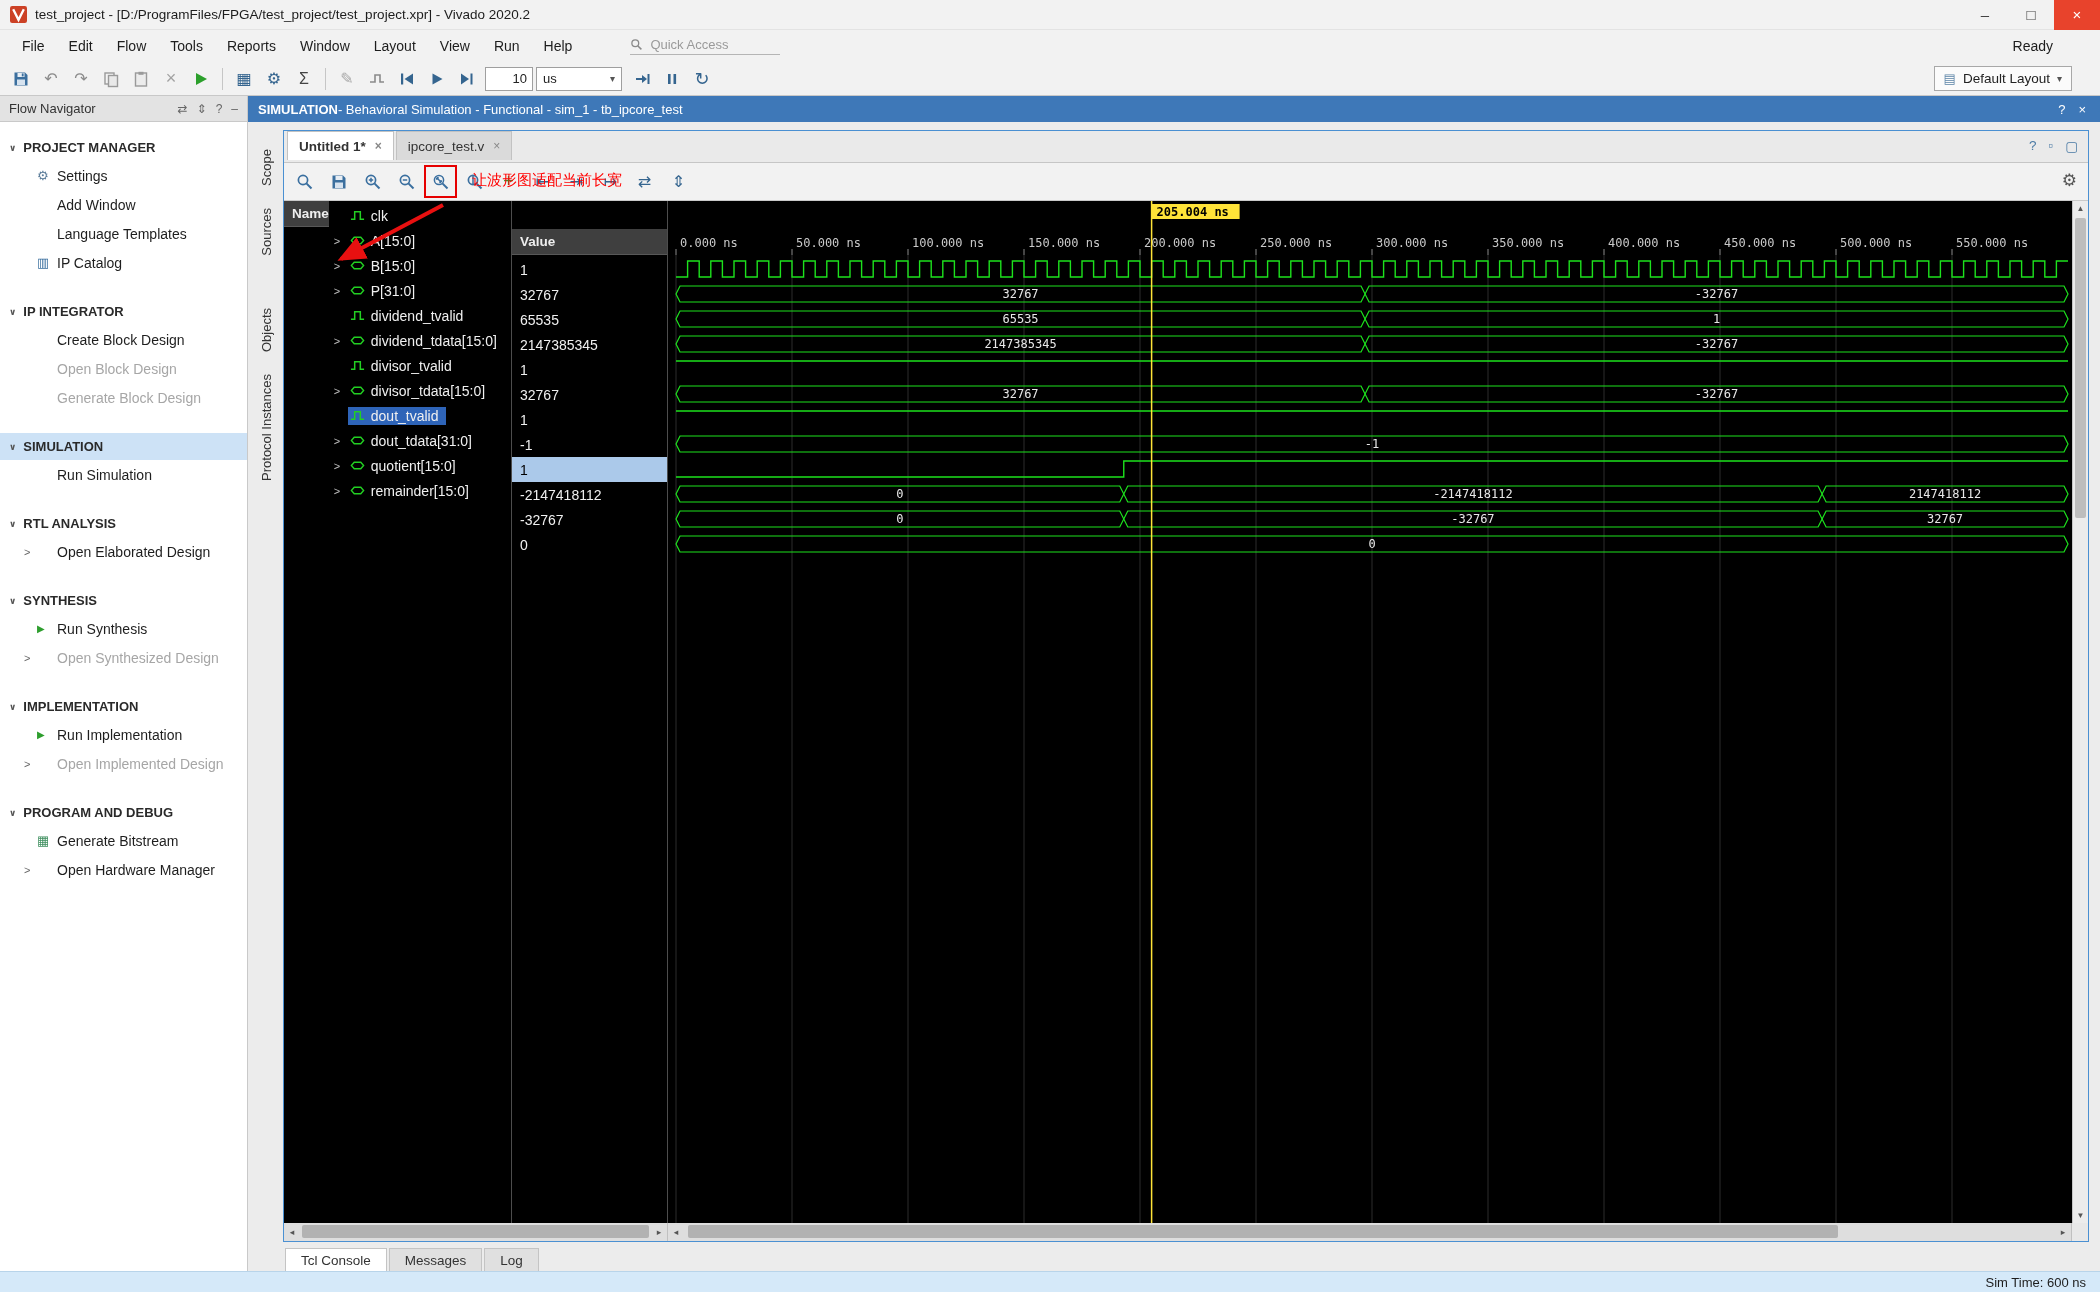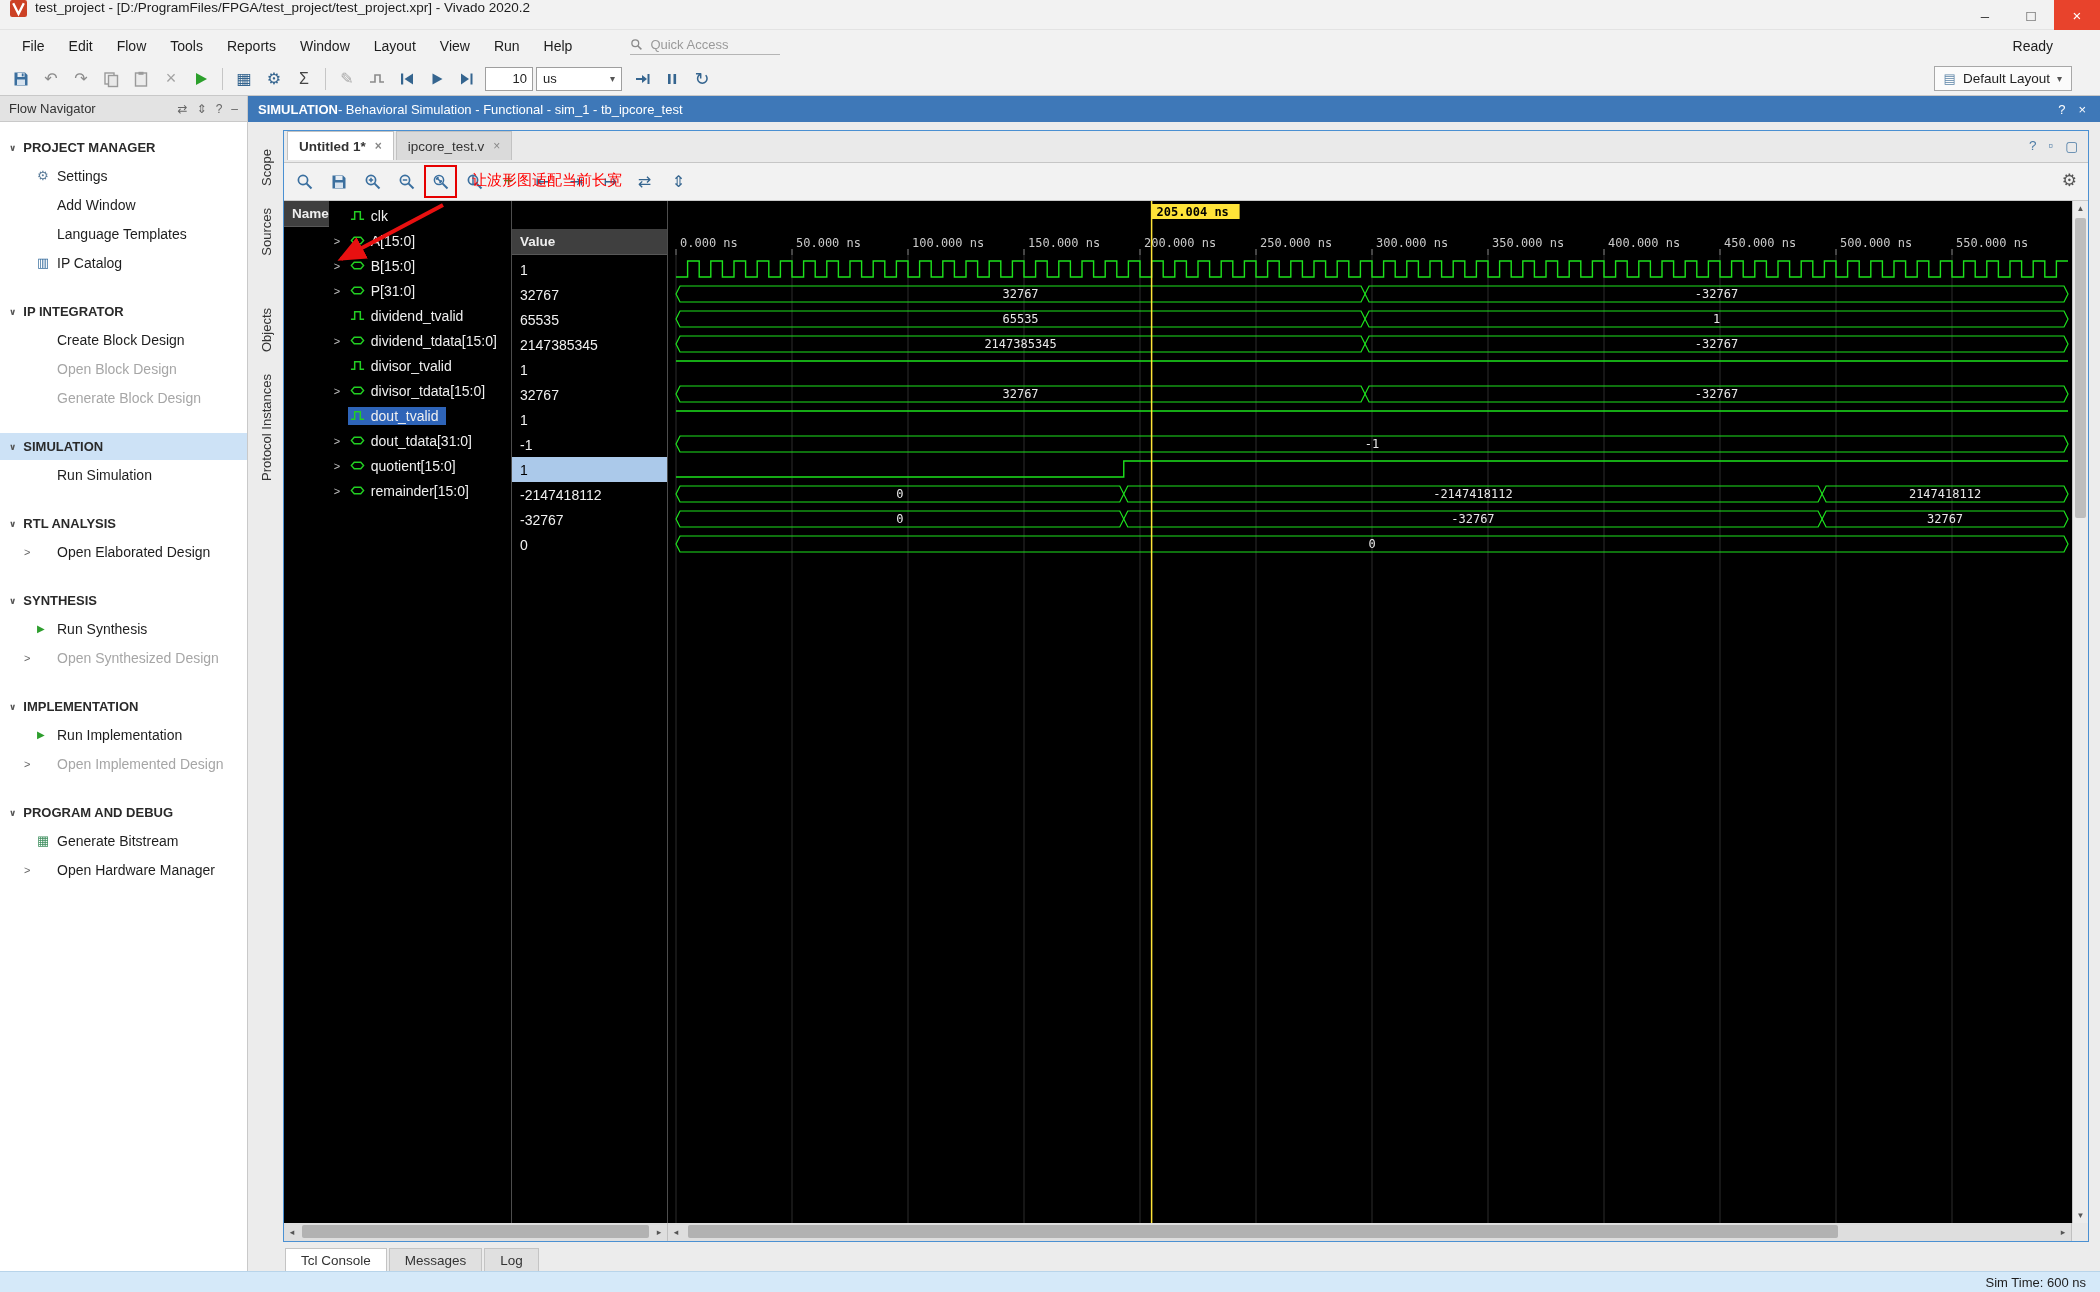--- a/index.html
+++ b/index.html
@@ -1,19 +1,19 @@
 <!DOCTYPE html>
 <html><head>
 <meta charset="utf-8">
 <style>
 *{margin:0;padding:0;box-sizing:border-box}
 html,body{width:2100px;height:1292px;overflow:hidden;font-family:"Liberation Sans","DejaVu Sans",sans-serif;background:#ececec}
 #app{position:relative;width:2100px;height:1292px}
 
-.titlebar{position:absolute;left:0;top:0;width:2100px;height:30px;background:#f2f2f2;border-bottom:1px solid #e3e3e3;display:flex;align-items:flex-start}
+.titlebar{position:absolute;left:0;top:0;width:2100px;height:30px;background:#f2f2f2;border-bottom:1px solid #e3e3e3;display:flex;align-items:center}
 .app-icon{width:17px;height:17px;margin:0 8px 0 10px}
 .title-text{font-size:13.5px;color:#1d1d1d}
 .win-controls{margin-left:auto;display:flex}
 .win-btn{width:46px;height:30px;display:flex;align-items:center;justify-content:center;font-size:15px;color:#444}
 .win-btn.close{background:#e8432c;color:#fff}
 
 .menubar{position:absolute;left:0;top:30px;width:2100px;height:32px;background:#f2f2f2;display:flex;align-items:center;padding-left:10px}
 #menu-items{display:flex}
 .menu-item{font-size:14px;color:#1d1d1d;padding:5px 12px}
 .quick-access{display:flex;align-items:center;gap:7px;margin-left:46px;width:150px;border-bottom:1px solid #b5b5b5;color:#9a9a9a;font-size:13px;padding-bottom:2px}

